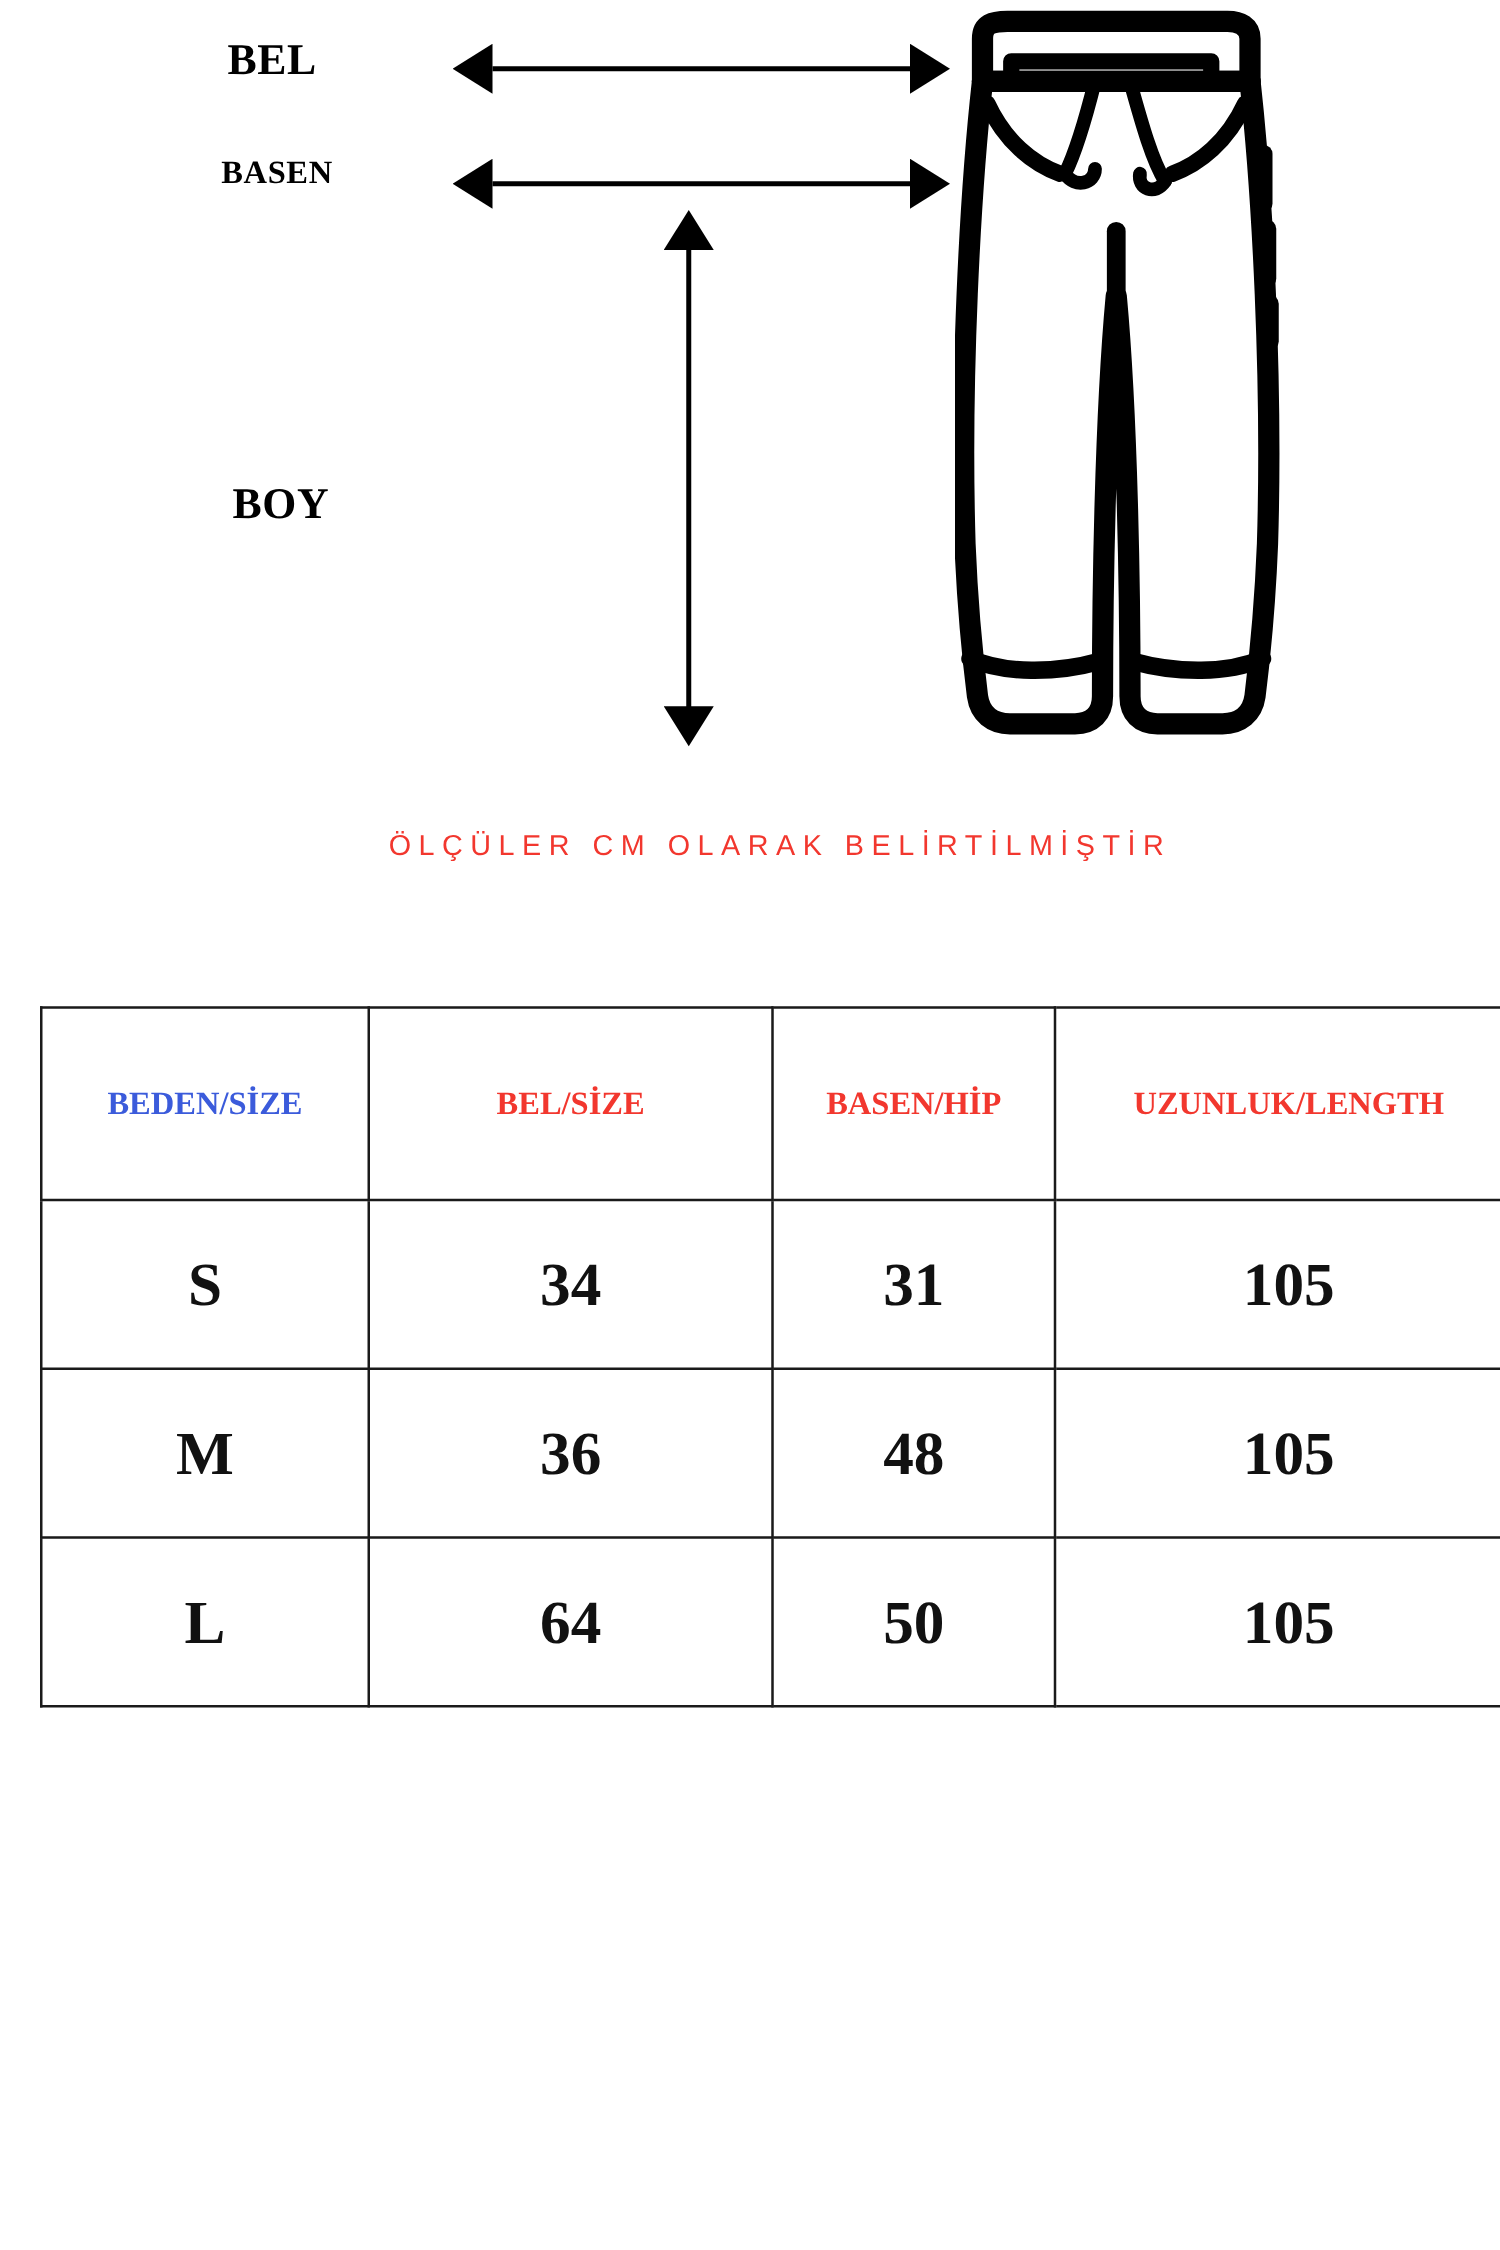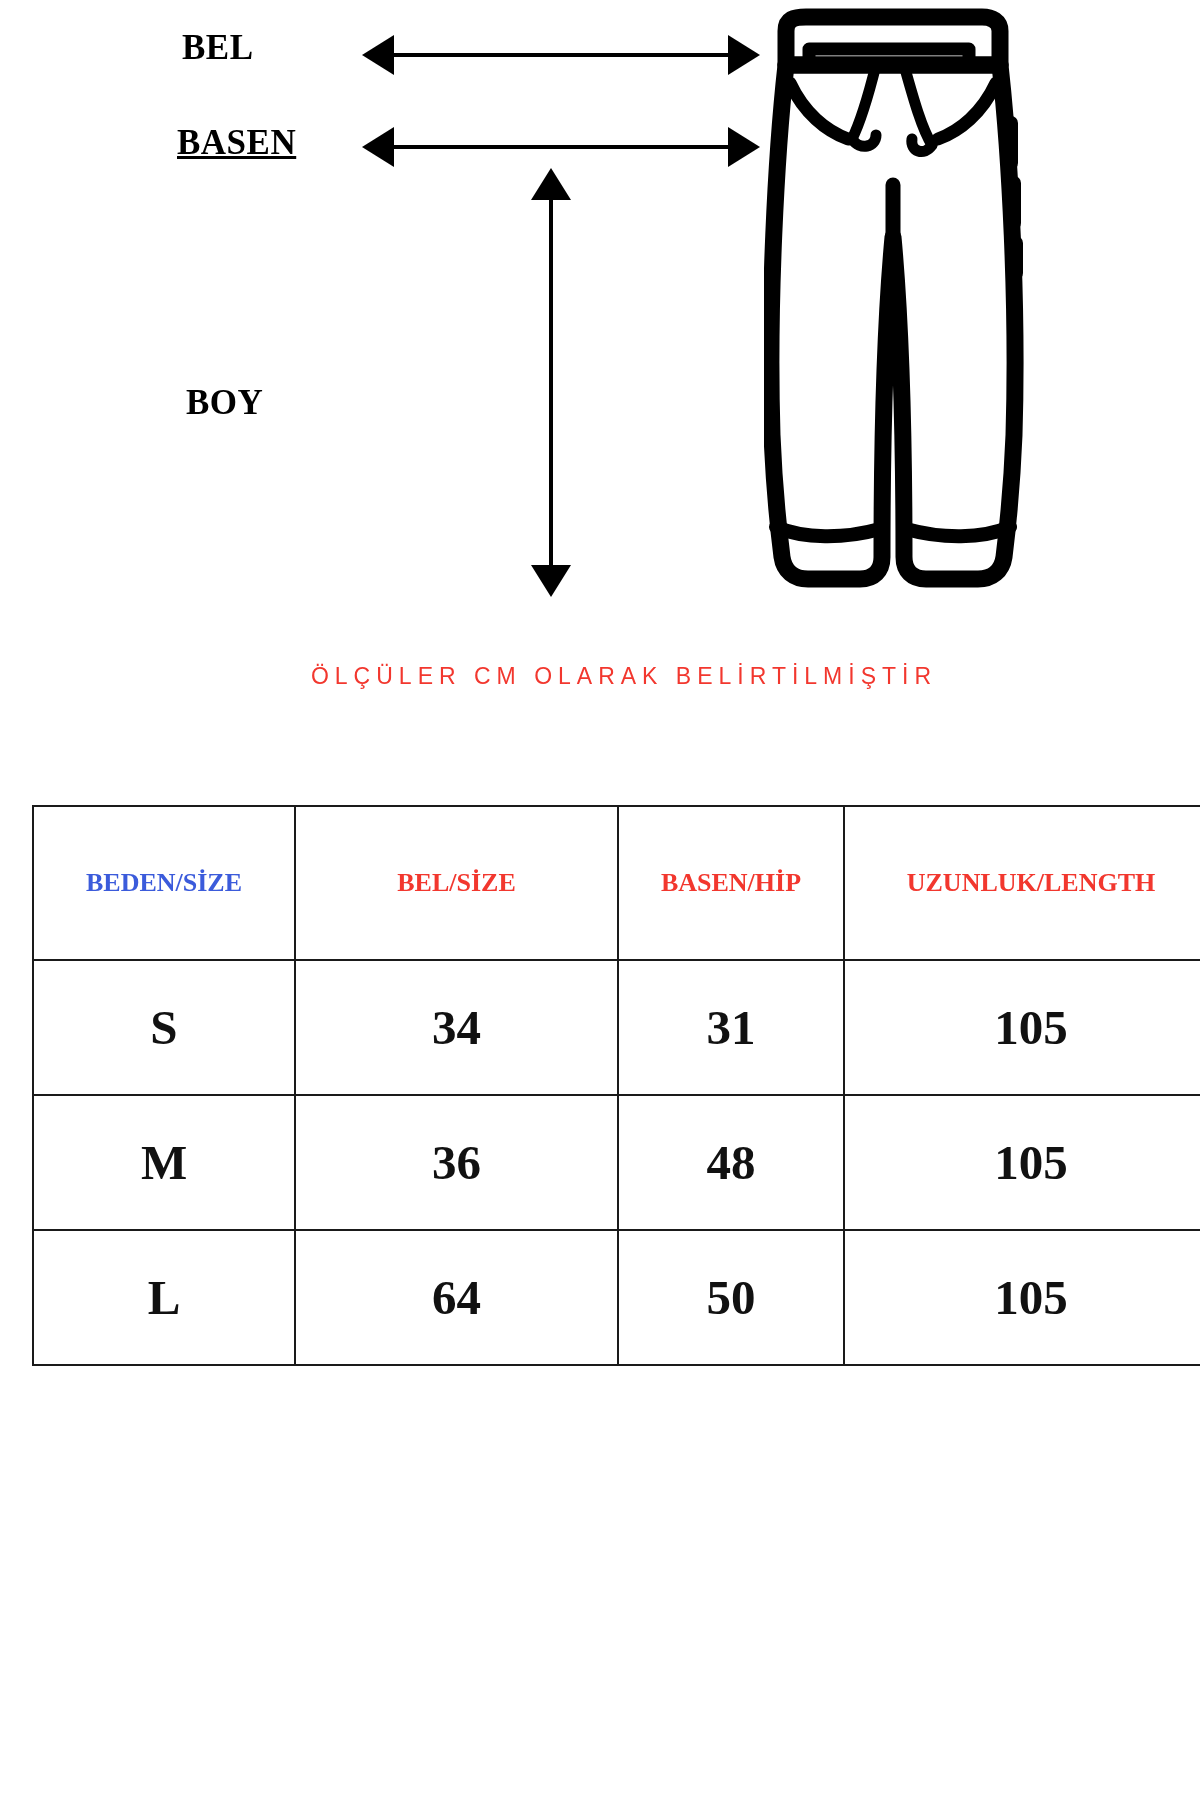--- a/index.html
+++ b/index.html
@@ -32,21 +32,21 @@
 
   .dim-label {
     position: absolute;
     font-family: "Liberation Serif", serif;
     font-weight: bold;
     color: #000000;
     letter-spacing: 0.5px;
     white-space: nowrap;
   }
   #label-bel   { left: 158px; top: 28px;  font-size: 35px; }
-  #label-basen { left: 153px; top: 123px; font-size: 35px; text-decoration: underline; }
+  #label-basen { left: 153px; top: 123px; font-size: 26px; }
   #label-boy   { left: 162px; top: 383px; font-size: 35px; text-align: center; }
 
   .arrow-svg {
     position: absolute;
     left: 0;
     top: 0;
     width: 1200px;
     height: 650px;
     pointer-events: none;
   }

